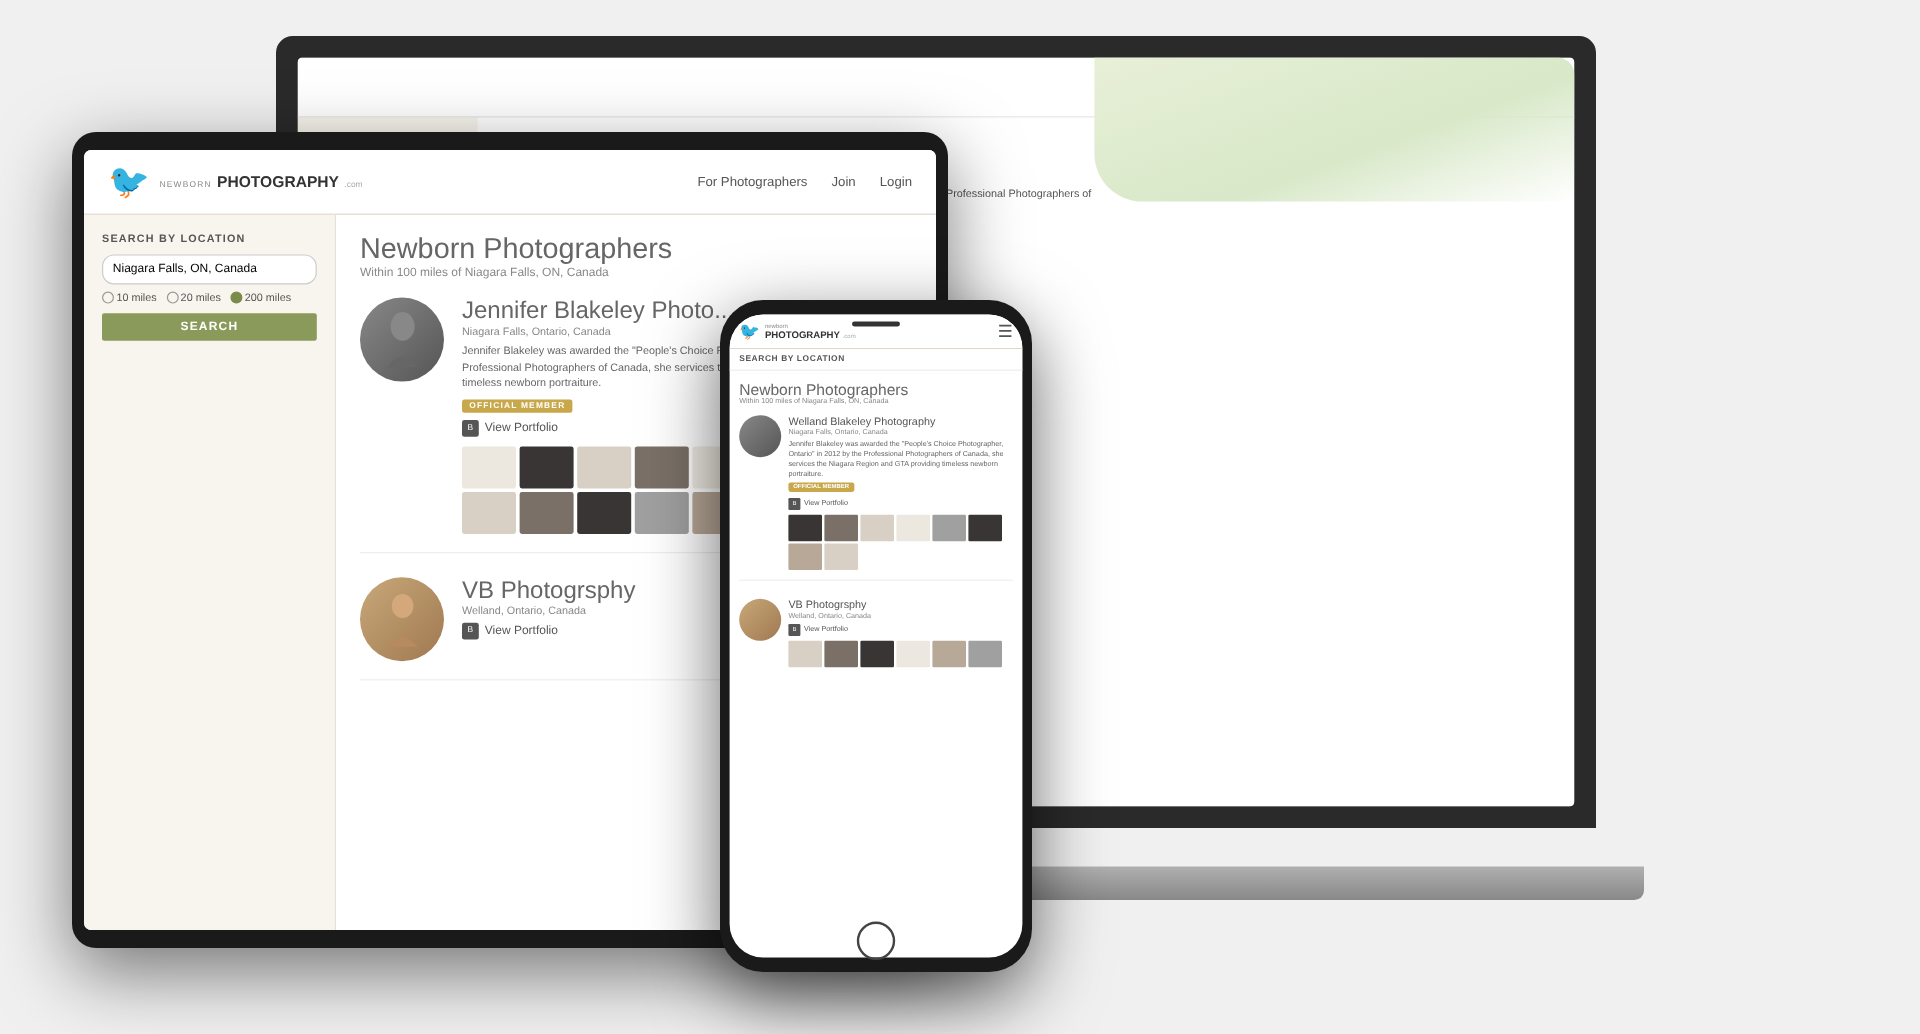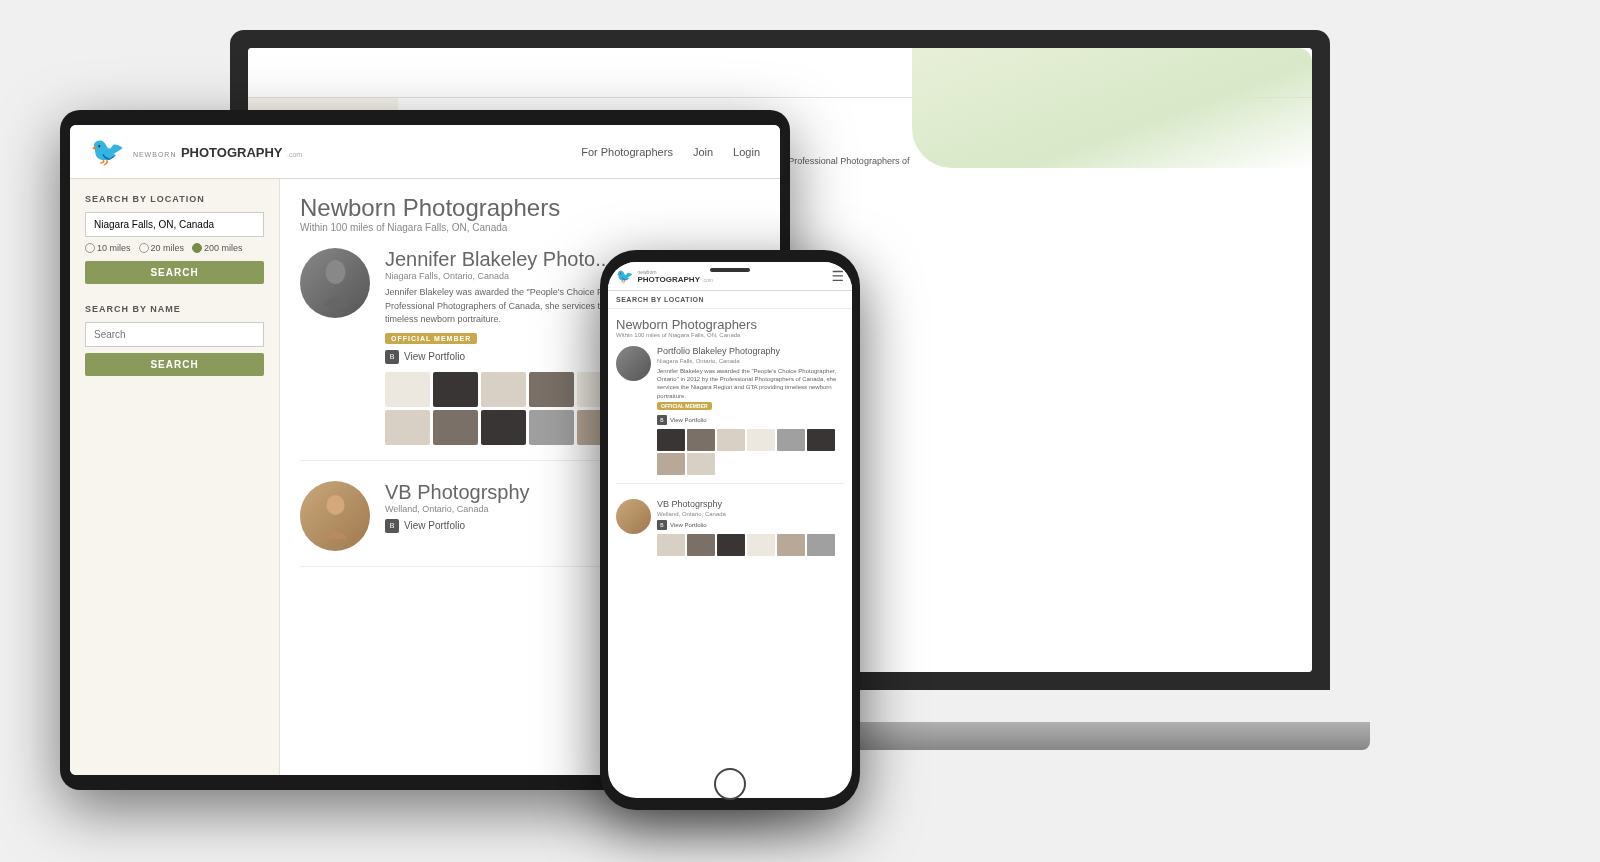--- a/index.html
+++ b/index.html
@@ -171,21 +171,21 @@
       font-weight: bold;
       color: #555;
       letter-spacing: 1px;
       text-transform: uppercase;
       margin-bottom: 8px;
     }
     .tablet-input {
       width: 100%;
       padding: 6px 8px;
       border: 1px solid #ccc;
-      border-radius: 0;
+      border-radius: 10px;
       font-size: 10px;
       background: #fff;
       margin-bottom: 6px;
     }
     .tablet-radios {
       display: flex;
       gap: 8px;
       align-items: center;
       margin-bottom: 8px;
     }
@@ -604,25 +604,20 @@
                 </label>
                 <label class="tablet-radio-label">
                   <span class="tablet-radio"></span>
                   <span>20 miles</span>
                 </label>
                 <label class="tablet-radio-label">
                   <span class="tablet-radio selected"></span>
                   <span>200 miles</span>
                 </label>
               </div>
-              <button class="tablet-search-btn">SEARCH</button>
-            </div>
-            <div class="tablet-sidebar-section">
-              <div class="tablet-sidebar-title">SEARCH BY NAME</div>
-              <input class="tablet-input" type="text" placeholder="Search" style="">
               <button class="tablet-search-btn">SEARCH</button>
             </div>
           </div>
 
           <div class="tablet-main">
             <div class="tablet-page-title">Newborn Photographers</div>
             <div class="tablet-page-sub">Within 100 miles of Niagara Falls, ON, Canada</div>
 
             <div class="tablet-photographer">
               <div class="tablet-avatar">
@@ -704,21 +699,21 @@
           <span class="phone-search-label">SEARCH BY LOCATION</span>
         </div>
 
         <div class="phone-content">
           <div class="phone-page-title">Newborn Photographers</div>
           <div class="phone-page-sub">Within 100 miles of Niagara Falls, ON, Canada</div>
 
           <div class="phone-photographer">
             <div class="phone-avatar"></div>
             <div>
-              <div class="phone-ph-name">Portfolio Blakeley Photography</div>
+              <div class="phone-ph-name">Welland Blakeley Photography</div>
               <div class="phone-ph-location">Niagara Falls, Ontario, Canada</div>
               <div class="phone-ph-bio">Jennifer Blakeley was awarded the "People's Choice Photographer, Ontario" in 2012 by the Professional Photographers of Canada, she services the Niagara Region and GTA providing timeless newborn portraiture.</div>
               <div class="phone-official-badge">OFFICIAL MEMBER</div>
               <a class="phone-view-portfolio">
                 <span class="phone-portfolio-icon">B</span>
                 <span>View Portfolio</span>
               </a>
               <div class="phone-thumbs">
                 <div class="phone-thumb c-dark"></div>
                 <div class="phone-thumb c-medium"></div>

